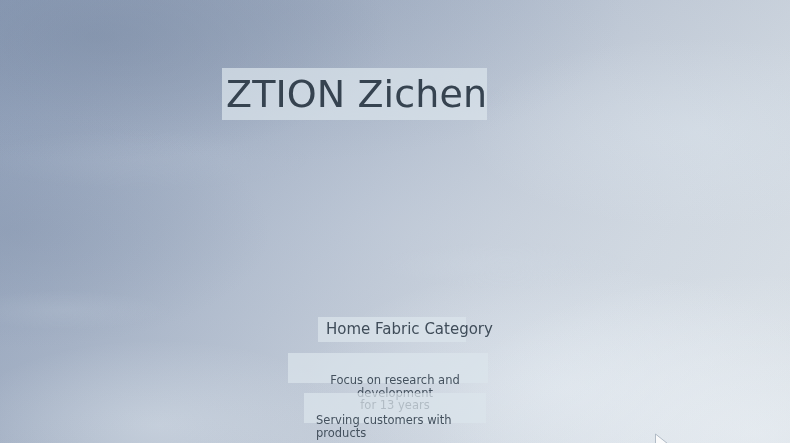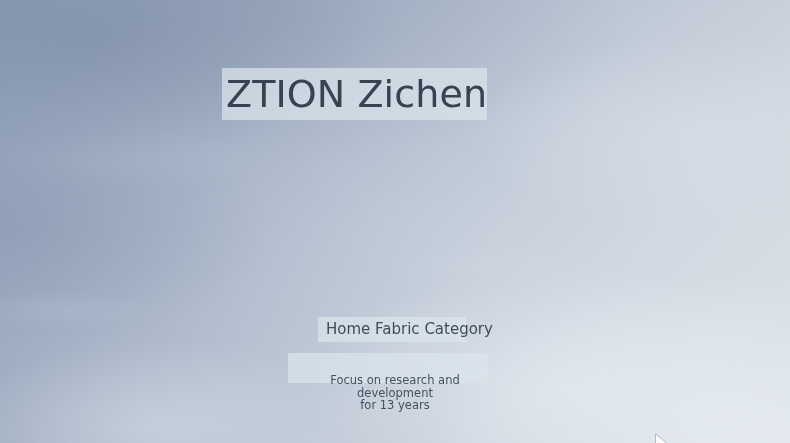--- a/index.html
+++ b/index.html
@@ -204,18 +204,22 @@
 
   <div class="txt hl" id="cat-block">
     <span id="cat-text">Home Fabric Category</span>
   </div>
 
   <div class="txt hl" id="focus-block">
     <span id="focus-text">Focus on research and development
 for 13 years</span>
   </div>
 
+  <div class="txt hl" id="serve-block">
+    <span id="serve-text">Serving customers with
+products</span>
+  </div>
 
   <svg id="cursor" viewBox="0 0 16 20">
     <path d="M1.5 1 L1.5 15.2 L5.3 11.6 L7.9 17.8 L10.3 16.7 L7.8 10.7 L13.2 10.3 Z" fill="#fdfdfd" stroke="#9aa7b5" stroke-width="0.8"></path>
   </svg>
 
 </div>
 
 </body></html>

